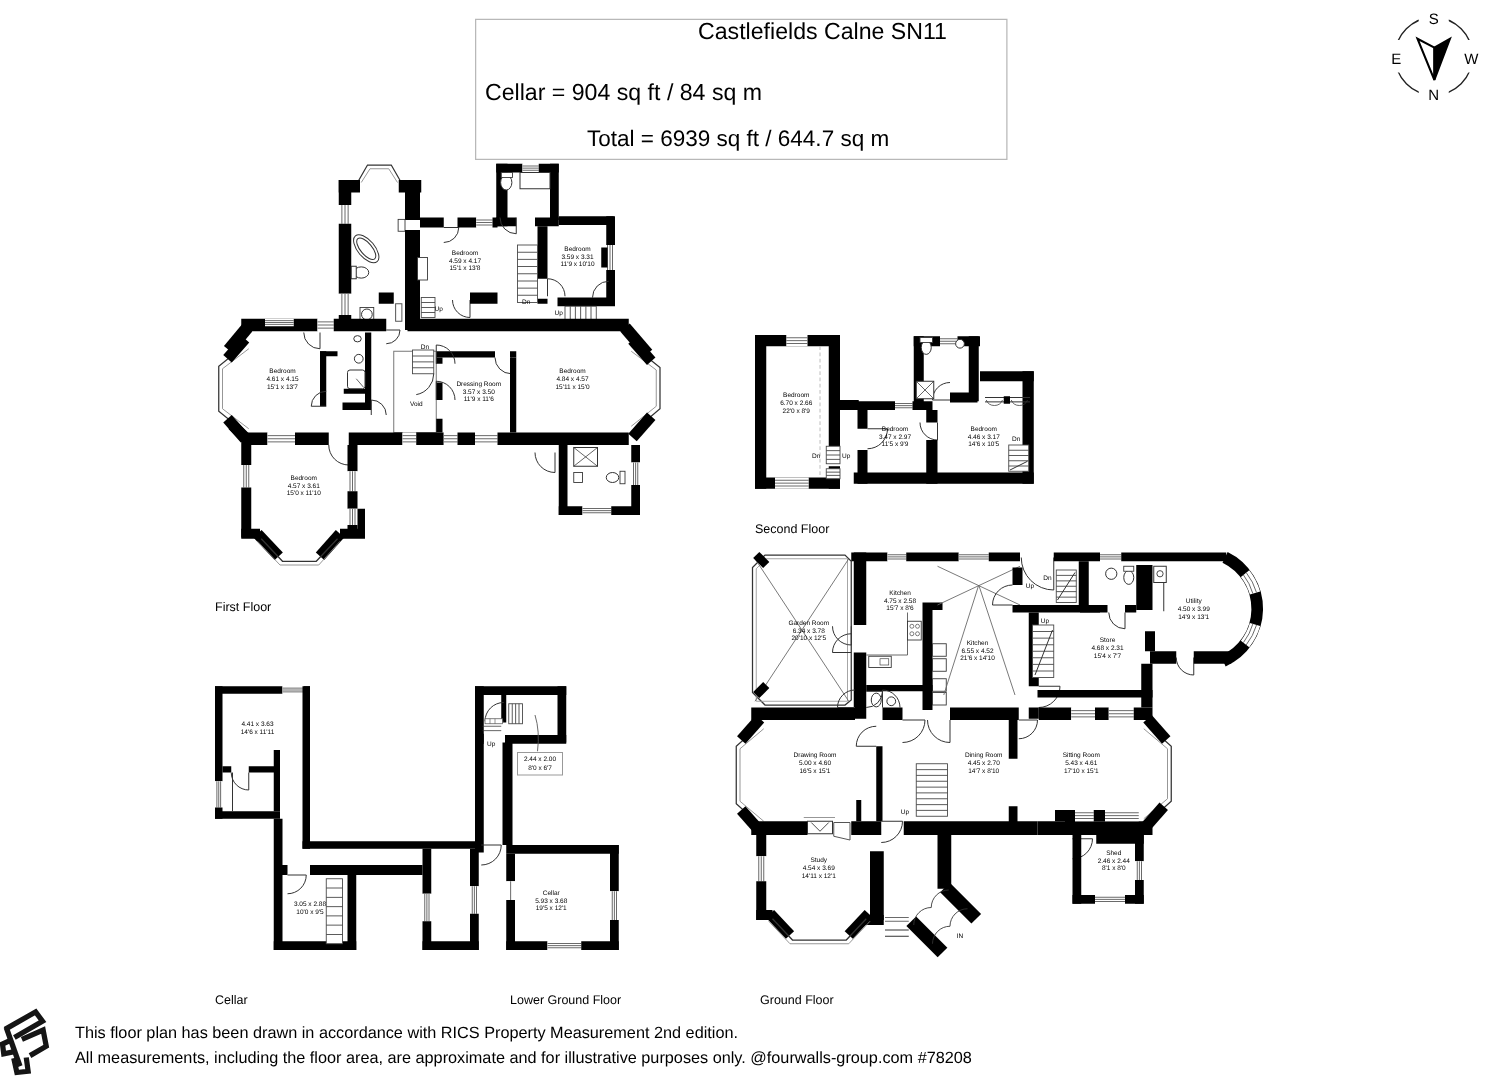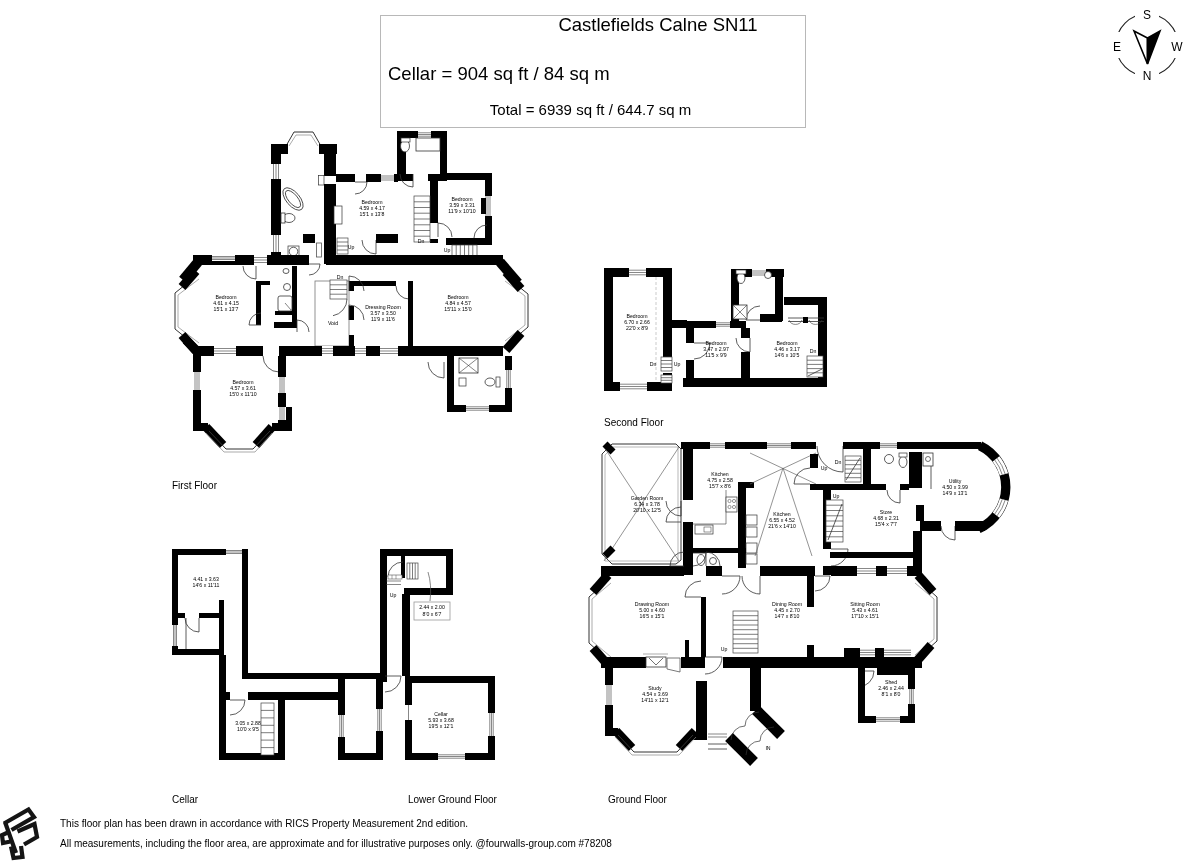--- a/index.html
+++ b/index.html
@@ -8,21 +8,21 @@
 <body>
 <div id="page">
 
 <div class="abs" style="left:380px;top:15px;width:424px;height:111px;border:1px solid #b8b8b8;font-size:18.5px;color:#000;">
 
 <div class="abs" style="left:0;top:-2px;width:424px;text-align:center;padding-left:130px;box-sizing:border-box;">Castlefields Calne SN11</div>
 
 
 <div class="abs" style="left:0;top:47px;width:424px;text-align:left;padding-left:7px;box-sizing:border-box;">Cellar = 904 sq ft / 84 sq m</div>
 
-<div class="abs" style="left:0;top:85px;width:424px;text-align:center;font-size:15px;padding-right:5px;box-sizing:border-box;">Total = 6939 sq ft / 644.7 sq m</div>
+<div class="abs" style="left:0;top:85px;width:424px;text-align:center;font-size:18px;padding-right:5px;box-sizing:border-box;">Total = 6939 sq ft / 644.7 sq m</div>
 </div>
 
 <svg class="abs" style="left:1105px;top:2px;" width="90" height="90" viewBox="0 0 90 90">
 
 <circle cx="42" cy="43" r="31" fill="none" stroke="#222" stroke-width="1.1"></circle>
 <rect x="30" y="2" width="24" height="22" fill="#fff"></rect>
 <rect x="30" y="62" width="24" height="24" fill="#fff"></rect>
 <rect x="0" y="30" width="22" height="26" fill="#fff"></rect>
 <rect x="62" y="30" width="26" height="26" fill="#fff"></rect>
 
@@ -1350,15 +1350,15 @@
 <svg class="abs" style="left:0px;top:0px;" width="60" height="861" viewBox="0 0 60 861">
 <g stroke="#151515" fill="none" stroke-width="4.2">
 <path d="M 5 822 L 16 853"></path>
 <path d="M 4 823.5 L 28.5 809.5 L 34 817 L 11.5 830"></path>
 <path d="M 17.5 831.5 L 34.5 824 L 37 837 L 24 844.5"></path>
 <path d="M 10 831.5 L 2 835.2 L 3 843 L 10.5 841.5"></path>
 <path d="M 11 846.5 L 13.5 858 L 22.5 857 L 21 846"></path>
 </g>
 </svg>
 
-<div class="abs" style="left:60px;top:818px;font-size:10px;color:#000;">This floor plan has been drawn in accordance with RICS Property Measurement 2nd edition.</div>
-
-<div class="abs" style="left:60px;top:838px;font-size:10px;color:#000;">All measurements, including the floor area, are approximate and for illustrative purposes only. @fourwalls-group.com #78208</div>
+<div class="abs" style="left:60px;top:818px;font-size:13px;color:#000;">This floor plan has been drawn in accordance with RICS Property Measurement 2nd edition.</div>
+
+<div class="abs" style="left:60px;top:838px;font-size:13px;color:#000;">All measurements, including the floor area, are approximate and for illustrative purposes only. @fourwalls-group.com #78208</div>
 </div>
 </body></html>

